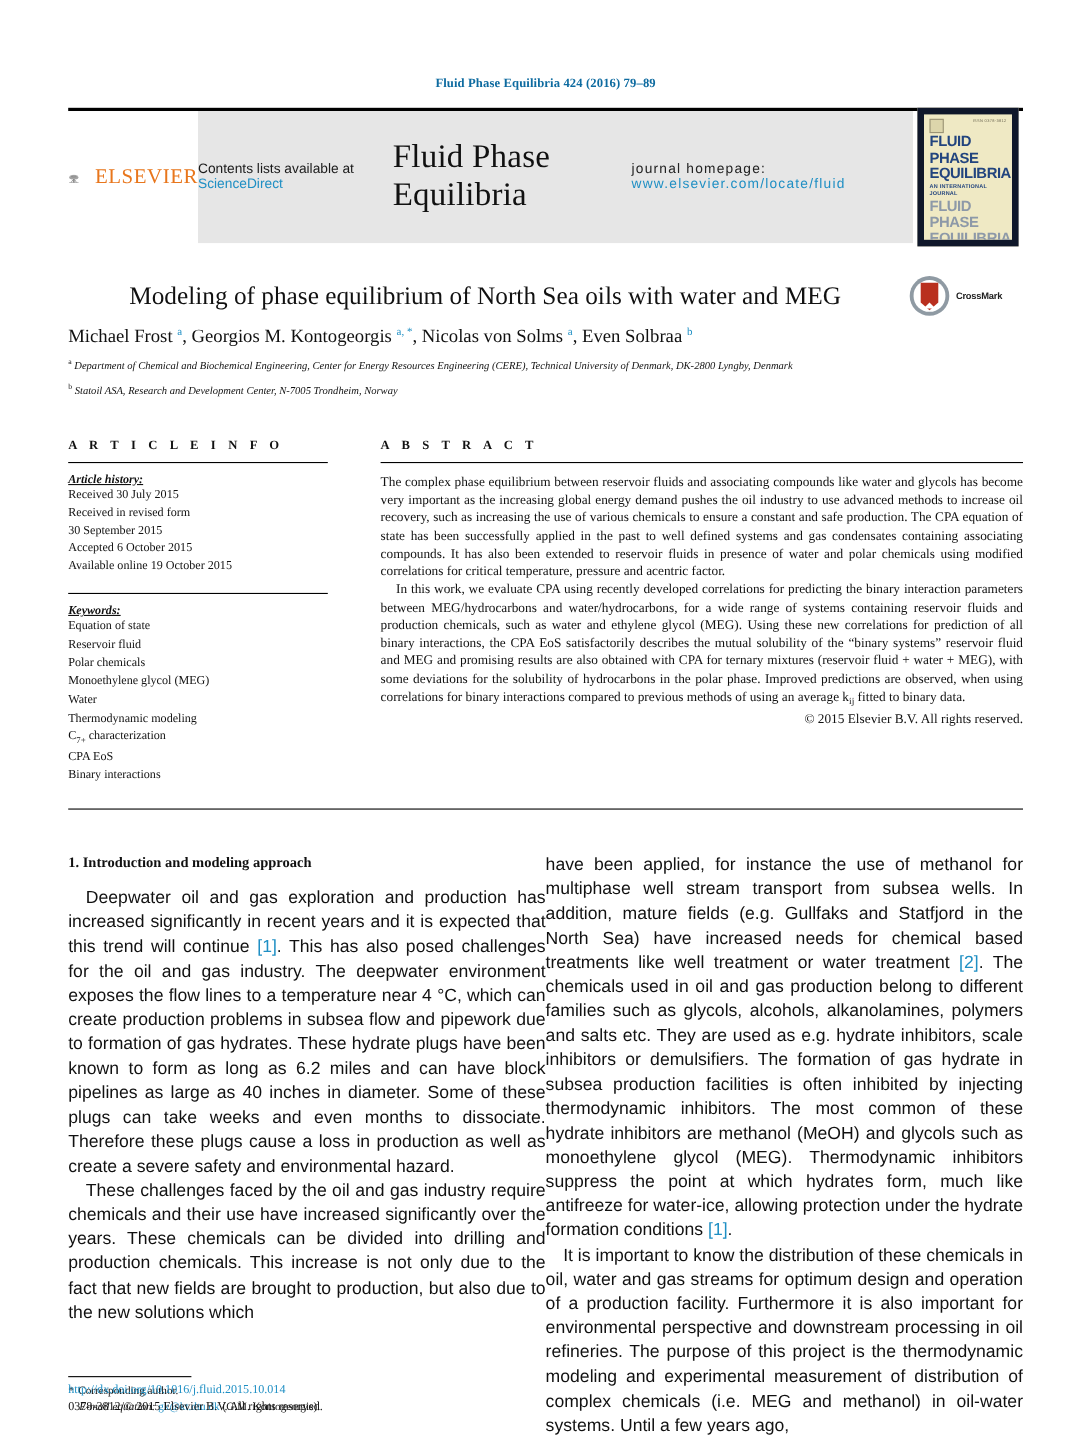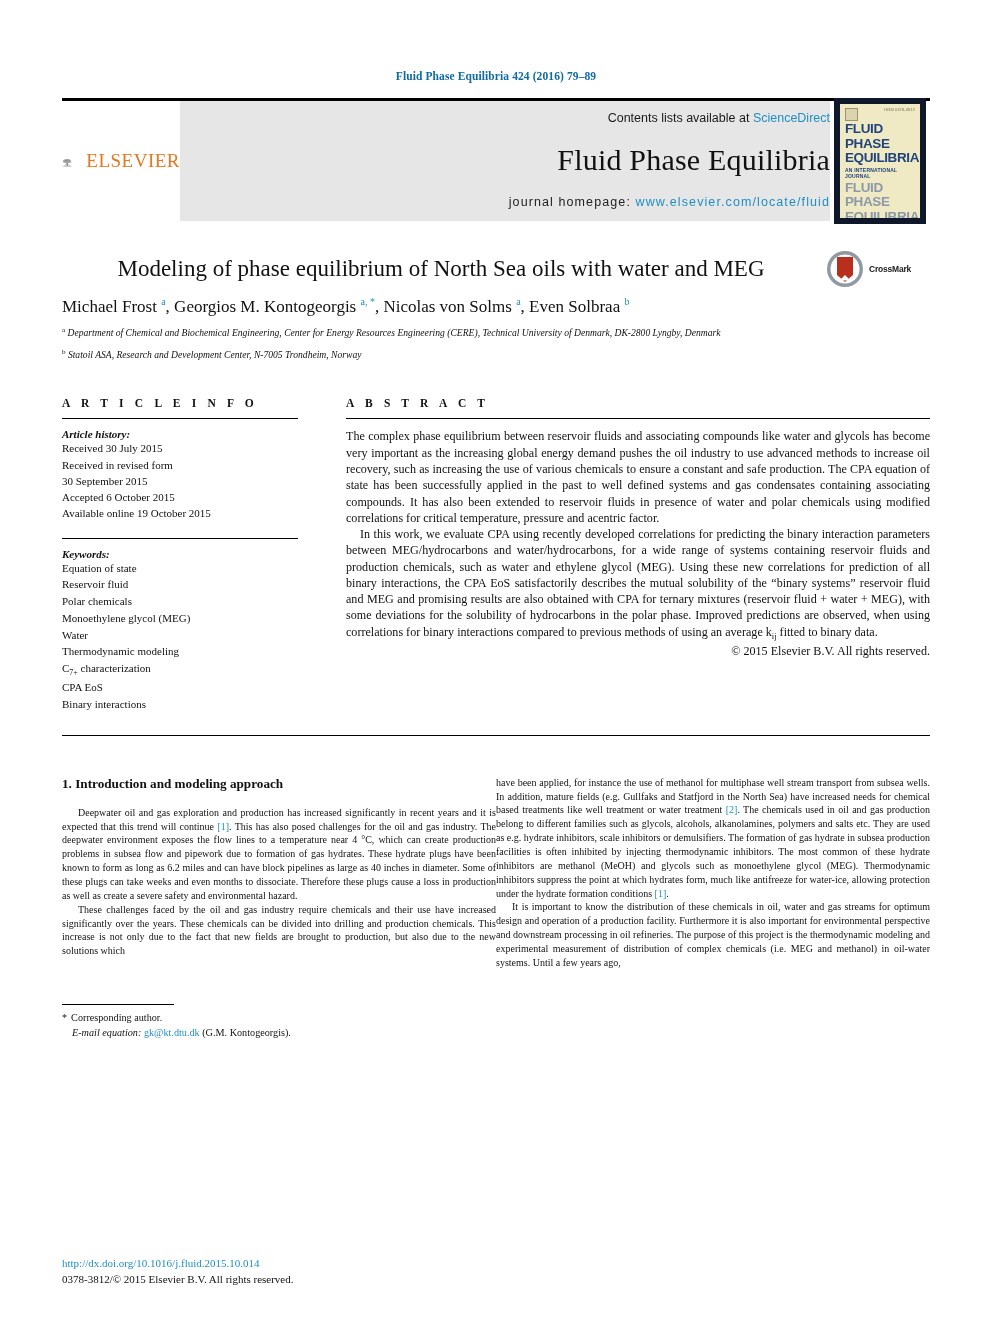--- a/index.html
+++ b/index.html
@@ -62,23 +62,23 @@
     font-size: 19px;
     letter-spacing: 0.5px;
     color: #E8761C;
     font-weight: normal;
     line-height: 1;
   }
   .journal-band {
     flex: 1 1 auto;
     background: #e6e6e6;
     display: flex;
-    flex-direction: column;
+    flex-direction: row;
     justify-content: space-between;
-    align-items: flex-end;
+    align-items: center;
     padding: 10px 0 12px 0;
   }
   .contents-line {
     font-family: "Liberation Sans", sans-serif;
     font-size: 12.5px;
     color: #1a1a1a;
   }
   .contents-line .sd {
     color: #1f8fc4;
   }
@@ -233,20 +233,21 @@
   .rule {
     border-top: 1.4px solid #000;
     margin-bottom: 9px;
   }
   .info-label {
     font-family: "Liberation Serif", serif;
     font-style: italic;
     font-weight: bold;
     font-size: 11px;
     color: #111;
+    text-decoration: underline;
   }
   .info-line {
     font-family: "Liberation Serif", serif;
     font-size: 11px;
     line-height: 1.46;
     color: #111;
   }
   .info-gap { height: 17px; }
   .kw-line {
     font-family: "Liberation Serif", serif;
@@ -291,22 +292,22 @@
     width: 0;
   }
   .h2 {
     font-family: "Liberation Serif", serif;
     font-weight: bold;
     font-size: 13.2px;
     color: #111;
     margin: 0 0 14px 0;
   }
   .btext {
-    font-family: Liberation Serif, serif;
-    font-size: 10px;
+    font-family: Liberation Sans, sans-serif;
+    font-size: 16px;
     line-height: 1.385;
     text-align: justify;
     color: #111;
     hyphens: manual;
   }
   .btext p { margin: 0; }
   .btext p.ind { text-indent: 16px; }
   .ref { color: #1f8fc4; }
 
   

